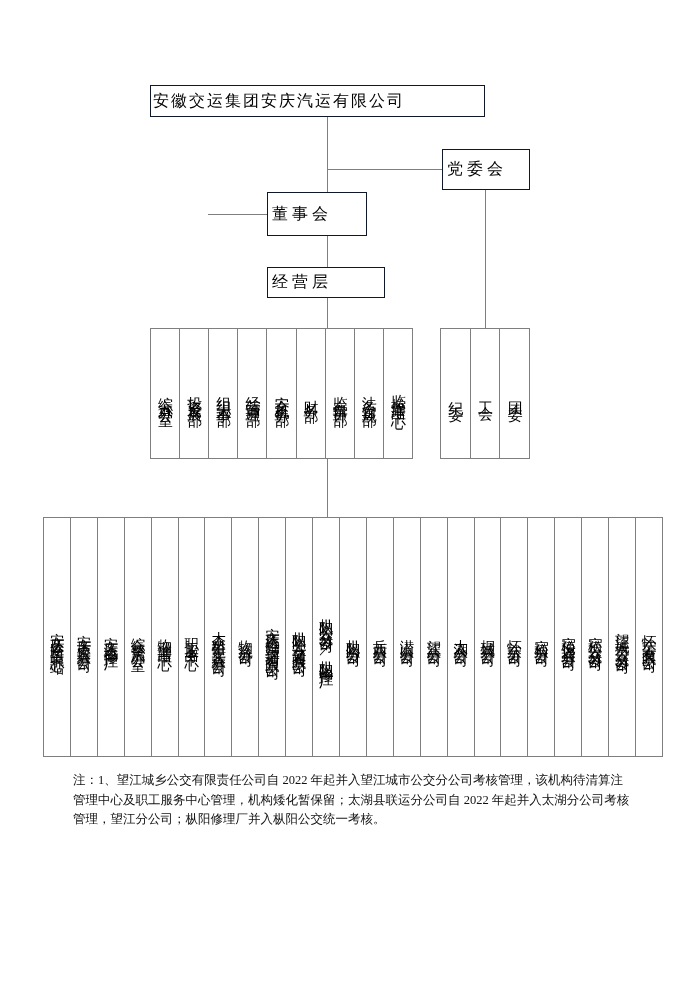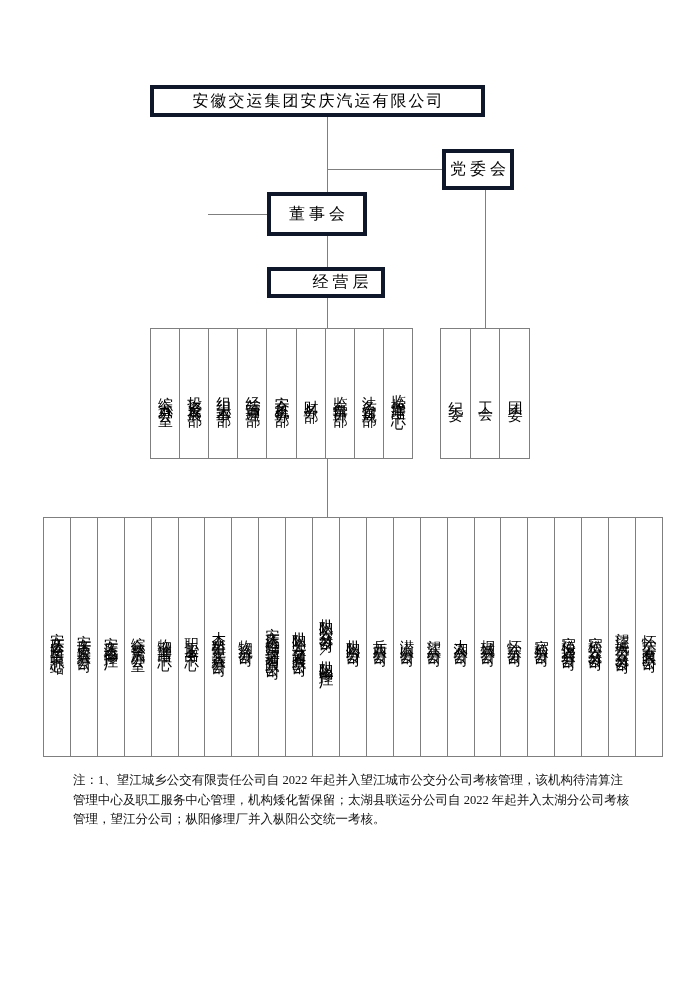--- a/index.html
+++ b/index.html
@@ -1,22 +1,22 @@
 <!DOCTYPE html>
 <html><head>
 <meta charset="utf-8">
 <style>
   html,body{margin:0;padding:0;background:#ffffff;}
   .canvas{
     position:relative;width:700px;height:990px;background:#ffffff;overflow:hidden;
     font-family:"Liberation Serif","DejaVu Serif",serif;color:#000000;
   }
   .box{
-    position:absolute;border:4px solid #0f172a;background:#ffffff;
-    display:flex;align-items:center;justify-content:center;box-sizing:border-box;
+    position:absolute;border:1px solid #0f172a;background:#ffffff;
+    display:flex;align-items:center;justify-content:flex-start;box-sizing:border-box;
   }
   .box-label{font-size:16px;letter-spacing:4px;text-indent:4px;white-space:nowrap;}
   .root-label{font-size:16px;letter-spacing:2px;text-indent:2px;white-space:nowrap;}
   .line{position:absolute;background:#7f7f7f;}
   .vrow{
     position:absolute;border:1px solid #7f7f7f;background:#ffffff;
     display:flex;flex-direction:row;box-sizing:border-box;
   }
   .vcell{
     flex:1 1 0;display:flex;align-items:center;justify-content:center;
@@ -46,30 +46,30 @@
   <div class="line" style="left:485px;top:190px;width:1px;height:138px;"></div>
   <div class="line" style="left:208px;top:214px;width:59px;height:1px;"></div>
   <div class="line" style="left:327px;top:236px;width:1px;height:31px;"></div>
   <div class="line" style="left:327px;top:298px;width:1px;height:30px;"></div>
   <div class="line" style="left:327px;top:459px;width:1px;height:58px;"></div>
 
   <div class="box" style="left:150px;top:85px;width:335px;height:32px;">
     <span class="root-label">安徽交运集团安庆汽运有限公司</span>
   </div>
 
-  <div class="box" style="left:442px;top:149px;width:72px;height:41px;">
+  <div class="box" style="left:442px;top:149px;width:88px;height:41px;">
     <span class="box-label">党委会</span>
   </div>
 
 
   <div class="box" style="left:267px;top:192px;width:100px;height:44px;">
     <span class="box-label">董事会</span>
   </div>
 
-  <div class="box" style="left:267px;top:267px;width:118px;height:31px;padding-left:29px;">
+  <div class="box" style="left:267px;top:267px;width:118px;height:31px;">
     <span class="box-label">经营层</span>
   </div>
 
   <div class="vrow dept-row" style="left:150px;top:328px;width:263px;height:131px;">
     <div class="vcell">
         <span class="vtext">综合办公室</span>
       </div>
     <div class="vcell">
         <span class="vtext">投资发展部</span>
       </div>

